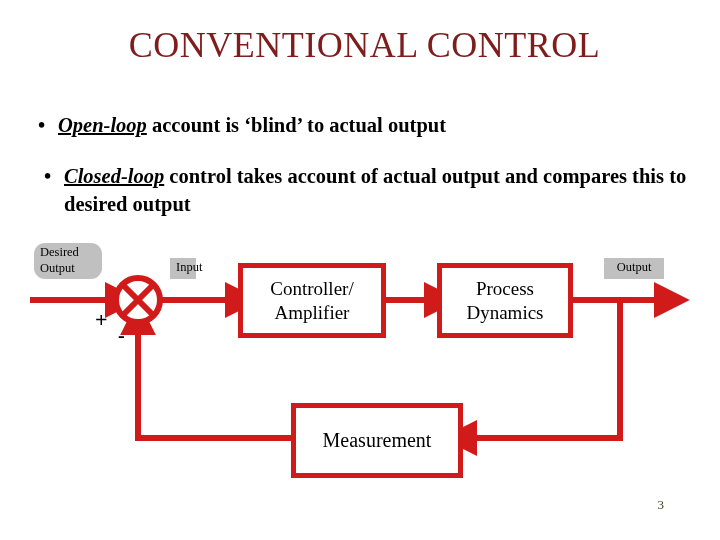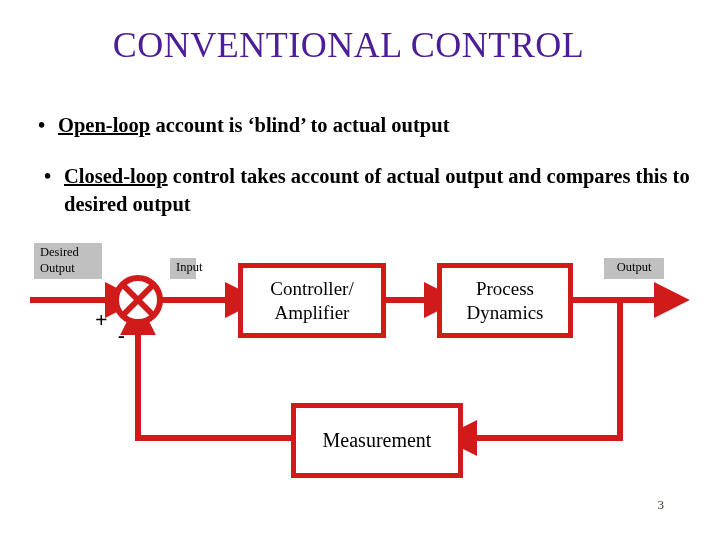--- a/index.html
+++ b/index.html
@@ -12,25 +12,25 @@
     width: 720px;
     height: 540px;
     background: #ffffff;
     overflow: hidden;
     font-family: "Liberation Serif", "DejaVu Serif", serif;
   }
 
   
   #slide-title {
     position: absolute;
-    left: 0;
+    left: 16px;
     top: 26px;
     width: 697px;
     text-align: center;
-    color: #4c1d95;
+    color: #7f1d1d;
     font-size: 36px;
     font-weight: normal;
     letter-spacing: 0.5px;
     line-height: 1.1;
     white-space: nowrap;
   }
 
   
   .bullet-list {
     position: absolute;
@@ -54,20 +54,21 @@
     font-size: 20.5px;
     line-height: 1.34;
     text-align: left;
   }
   .bullet-text {
     flex: 1 1 auto;
   }
   .bullet-text .uline {
     text-decoration: underline;
     text-underline-offset: 1px;
+    font-style: italic;
   }
 
   
   #diagram {
     position: absolute;
     left: 0;
     top: 0;
     width: 720px;
     height: 540px;
   }
@@ -101,21 +102,21 @@
     background: #c0c0c0;
     color: #000000;
     font-size: 12.5px;
     line-height: 1.25;
     padding: 2px 6px 3px 6px;
     box-sizing: border-box;
     font-family: "Liberation Serif", "DejaVu Serif", serif;
     text-align: left;
     white-space: pre-line;
   }
-  #tag-desired { left: 34px;  top: 243px; width: 68px; }
+  #tag-desired { left: 34px;  top: 243px; width: 68px; border-radius: 11px; }
   #tag-input   { left: 170px; top: 258px; width: 26px; text-align: center; }
   #tag-output  { left: 604px; top: 258px; width: 60px; text-align: center; }
 
   .sign {
     position: absolute;
     color: #000000;
     font-size: 22px;
     font-weight: bold;
     font-family: "Liberation Serif", "DejaVu Serif", serif;
     line-height: 1;

